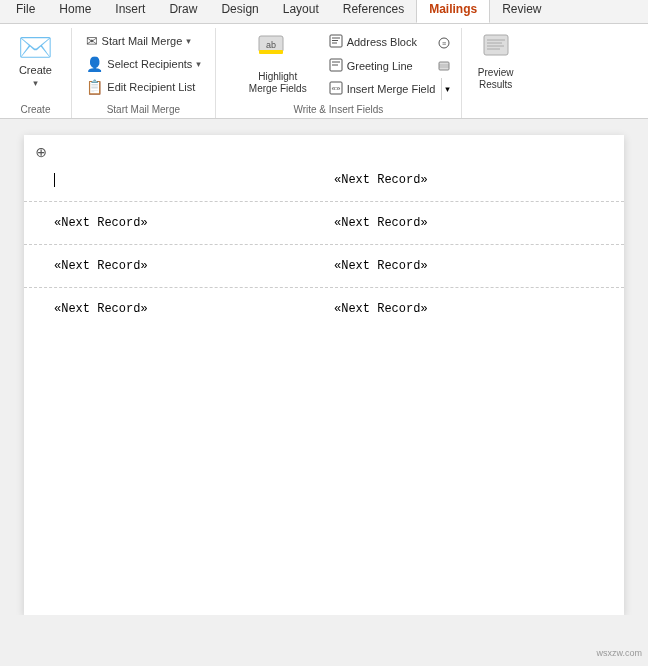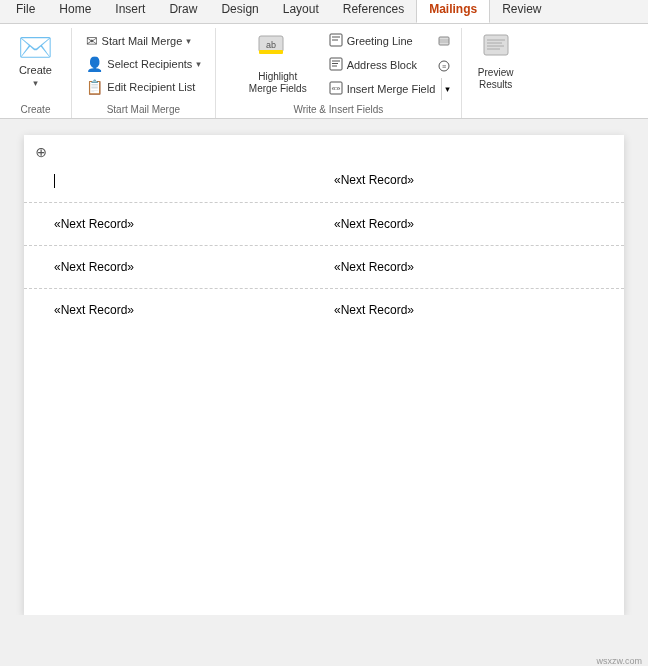--- a/index.html
+++ b/index.html
@@ -215,20 +215,21 @@
       display: flex;
       align-items: center;
       justify-content: center;
       width: 18px;
       height: 18px;
     }
 
     .page-content {
       padding: 20px 30px 23px 30px;
       height: 100%;
+      font-family: Liberation Mono, monospace;
     }
 
     .merge-field {
       color: #000;
       font-size: 12px;
       font-style: normal;
       padding: 1px 0;
     }
 
     .text-cursor {
@@ -255,21 +256,21 @@
       border-top: none;
       padding-top: 18px;
     }
 
     .left-col { flex: 1; padding-right: 10px; }
     .right-col { flex: 1; padding-left: 10px; text-align: left; }
 
     
     .watermark {
       position: fixed;
-      bottom: 0;
+      bottom: 8px;
       right: 6px;
       font-size: 9px;
       color: #999;
     }
   </style>
 </head>
 <body>
 
 <div class="ribbon">
   <div class="tab-bar">
@@ -327,20 +328,41 @@
             <svg width="32" height="32" viewBox="0 0 32 32">
               <rect x="4" y="8" width="24" height="16" rx="2" fill="#ddd" stroke="#aaa" stroke-width="1"></rect>
               <text x="16" y="20" text-anchor="middle" font-size="9" fill="#555" font-family="Arial">ab</text>
               <rect x="4" y="22" width="24" height="4" fill="#FFD700" rx="1"></rect>
             </svg>
           </span>
           <span style="font-size:10px; text-align:center; line-height:1.2; color:#333;margin-left:13px;">Highlight<br>Merge Fields</span>
         </div>
 
         <div class="btn-column" style="padding-top: 2px;">
+          <div style="display:flex; align-items:center; gap:2px;">
+            <div class="btn-small" style="flex:1;">
+              <span class="icon-sm">
+                <svg width="14" height="14" viewBox="0 0 14 14">
+                  <rect x="1" y="1" width="12" height="12" rx="1" fill="none" stroke="#555" stroke-width="1"></rect>
+                  <line x1="3" y1="4" x2="11" y2="4" stroke="#555" stroke-width="1"></line>
+                  <line x1="3" y1="6.5" x2="9" y2="6.5" stroke="#555" stroke-width="1"></line>
+                  <line x1="3" y1="9" x2="8" y2="9" stroke="#555" stroke-width="1"></line>
+                </svg>
+              </span>
+              <span>Address Block</span>
+            </div>
+            <div style="width:18px; display:flex; flex-direction:column; align-items:center; gap:2px; padding-top:2px;">
+              <div class="btn-small" style="padding:2px 3px; font-size:10px; color:#555;">
+                <svg width="12" height="12" viewBox="0 0 12 12">
+                  <circle cx="6" cy="6" r="5" fill="none" stroke="#555" stroke-width="1"></circle>
+                  <text x="6" y="9" text-anchor="middle" font-size="7" fill="#555" font-family="Arial">≡</text>
+                </svg>
+              </div>
+            </div>
+          </div>
           <div style="display:flex; align-items:center; gap:2px;">
             <div class="btn-small" style="flex:1;">
               <span class="icon-sm">
                 <svg width="14" height="14" viewBox="0 0 14 14">
                   <rect x="1" y="1" width="12" height="12" rx="1" fill="none" stroke="#555" stroke-width="1"></rect>
                   <line x1="3" y1="4" x2="11" y2="4" stroke="#555" stroke-width="1"></line>
                   <line x1="3" y1="7" x2="9" y2="7" stroke="#555" stroke-width="1"></line>
                 </svg>
               </span>
               <span>Greeting Line</span>
@@ -348,41 +370,20 @@
             <div style="width:18px; display:flex; flex-direction:column; align-items:center; gap:2px;">
               <div class="btn-small" style="padding:2px 3px; font-size:10px; color:#555;">
                 <svg width="12" height="12" viewBox="0 0 12 12">
                   <rect x="1" y="2" width="10" height="8" rx="1" fill="#ddd" stroke="#888" stroke-width="1"></rect>
                   <line x1="1" y1="5" x2="11" y2="5" stroke="#888" stroke-width="0.5"></line>
                   <line x1="1" y1="7" x2="11" y2="7" stroke="#888" stroke-width="0.5"></line>
                 </svg>
               </div>
             </div>
           </div>
-          <div style="display:flex; align-items:center; gap:2px;">
-            <div class="btn-small" style="flex:1;">
-              <span class="icon-sm">
-                <svg width="14" height="14" viewBox="0 0 14 14">
-                  <rect x="1" y="1" width="12" height="12" rx="1" fill="none" stroke="#555" stroke-width="1"></rect>
-                  <line x1="3" y1="4" x2="11" y2="4" stroke="#555" stroke-width="1"></line>
-                  <line x1="3" y1="6.5" x2="9" y2="6.5" stroke="#555" stroke-width="1"></line>
-                  <line x1="3" y1="9" x2="8" y2="9" stroke="#555" stroke-width="1"></line>
-                </svg>
-              </span>
-              <span>Address Block</span>
-            </div>
-            <div style="width:18px; display:flex; flex-direction:column; align-items:center; gap:2px; padding-top:2px;">
-              <div class="btn-small" style="padding:2px 3px; font-size:10px; color:#555;">
-                <svg width="12" height="12" viewBox="0 0 12 12">
-                  <circle cx="6" cy="6" r="5" fill="none" stroke="#555" stroke-width="1"></circle>
-                  <text x="6" y="9" text-anchor="middle" font-size="7" fill="#555" font-family="Arial">≡</text>
-                </svg>
-              </div>
-            </div>
-          </div>
           <div class="btn-with-dropdown">
             <div class="btn-small">
               <span class="icon-sm">
                 <svg width="14" height="14" viewBox="0 0 14 14">
                   <rect x="1" y="1" width="12" height="12" rx="1" fill="none" stroke="#555" stroke-width="1"></rect>
                   <text x="7" y="10" text-anchor="middle" font-size="8" fill="#555" font-family="Arial">«»</text>
                 </svg>
               </span>
               <span>Insert Merge Field</span>
             </div>

